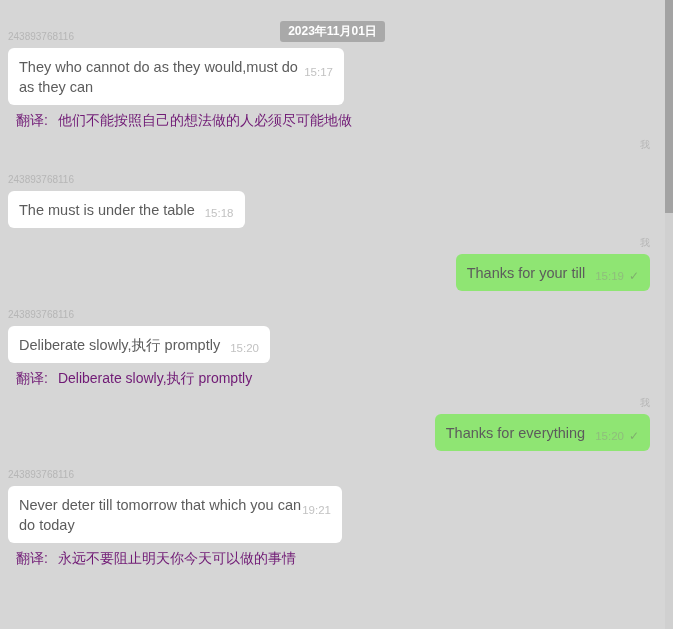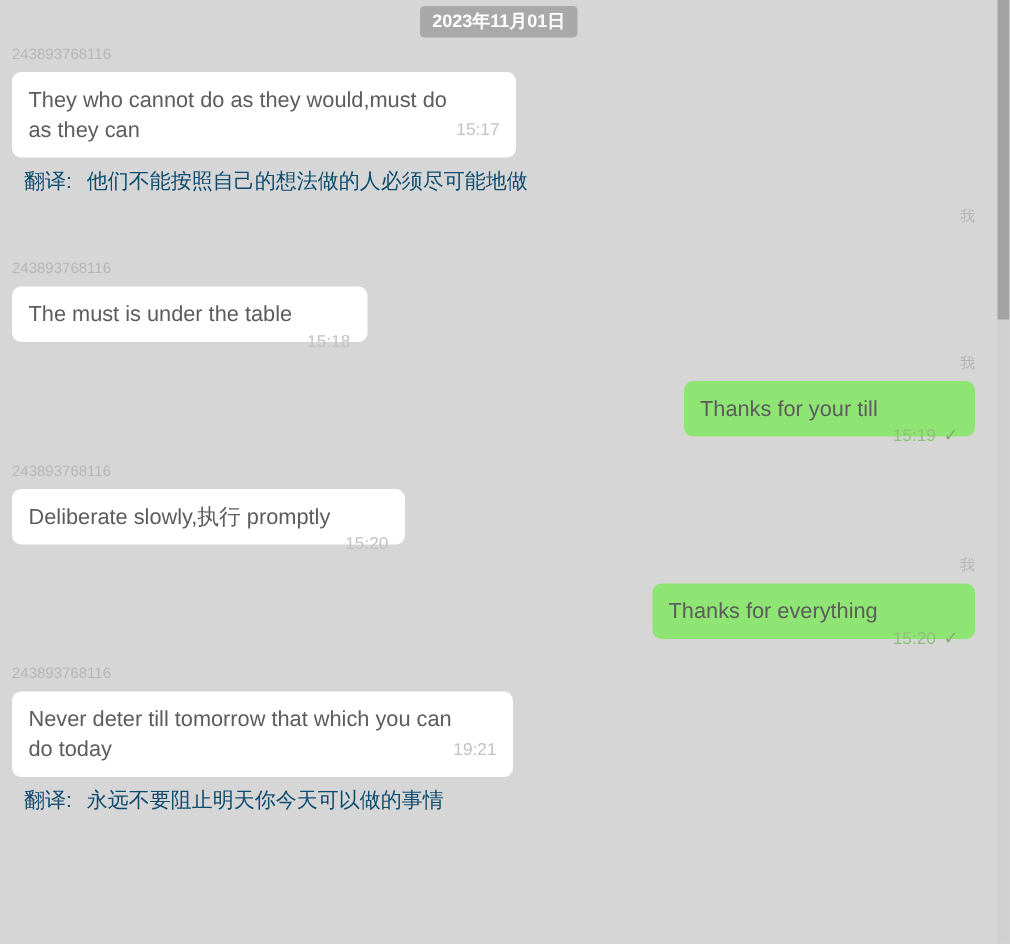--- a/index.html
+++ b/index.html
@@ -32,21 +32,21 @@
     height: 629px;
     box-sizing: border-box;
     padding: 0 0 0 0;
     overflow: hidden;
   }
 
   
   .date-sep {
     width: 100%;
     text-align: center;
-    padding-top: 4px;
+    padding-top: 21px;
     height: 22px;
     box-sizing: border-box;
   }
   .date-badge {
     display: inline-block;
     background: #a9a9a9;
     color: #ffffff;
     font-size: 12px;
     line-height: 14px;
     padding: 3px 8px 4px 8px;
@@ -101,21 +101,21 @@
 
   .meta {
     display: inline-block;
     white-space: nowrap;
     font-size: 11.5px;
     line-height: 14px;
     color: #c2c2c2;
     margin-left: 10px;
     vertical-align: baseline;
     position: relative;
-    top: 17px;
+    top: 2px;
   }
   .bubble.out .meta { color: #8fbd7c; }
   .meta .tick {
     margin-left: 5px;
     font-size: 12px;
     color: #a8a8a8;
   }
   .bubble.out .meta .tick { color: #7fae6d; }
 
   
@@ -130,21 +130,21 @@
     float: right;
     margin-left: 0;
     margin-top: 6px;
   }
 
   
   .translation {
     padding: 6px 8px 0 8px;
     font-size: 14px;
     line-height: 19px;
-    color: #0c4a6e;
+    color: #701a75;
     font-family: "Liberation Sans", "DejaVu Sans", sans-serif;
   }
   .translation .tl-label { margin-right: 10px; }
 
   .spacer-sm { height: 9px; }
 
   
   #scrollbar-track {
     position: absolute;
     right: 0;
@@ -206,20 +206,23 @@
       </div>
     </div>
 
     <div class="spacer-sm"></div>
 
     <div class="msg-group incoming">
       <div class="sender">243893768116</div>
       <div class="bubble in">
         <span class="text">Deliberate slowly,执行 promptly</span><span class="meta"><span>15:20</span></span>
       </div>
+      <div class="translation">
+        <span class="tl-label">翻译:</span><span>Deliberate slowly,执行 promptly</span>
+      </div>
     </div>
 
     <div class="msg-group outgoing">
       <div class="sender">我</div>
       <div class="bubble out">
         <span class="text">Thanks for everything</span><span class="meta"><span>15:20</span><span class="tick">✓</span></span>
       </div>
     </div>
 
     <div class="spacer-sm"></div>

